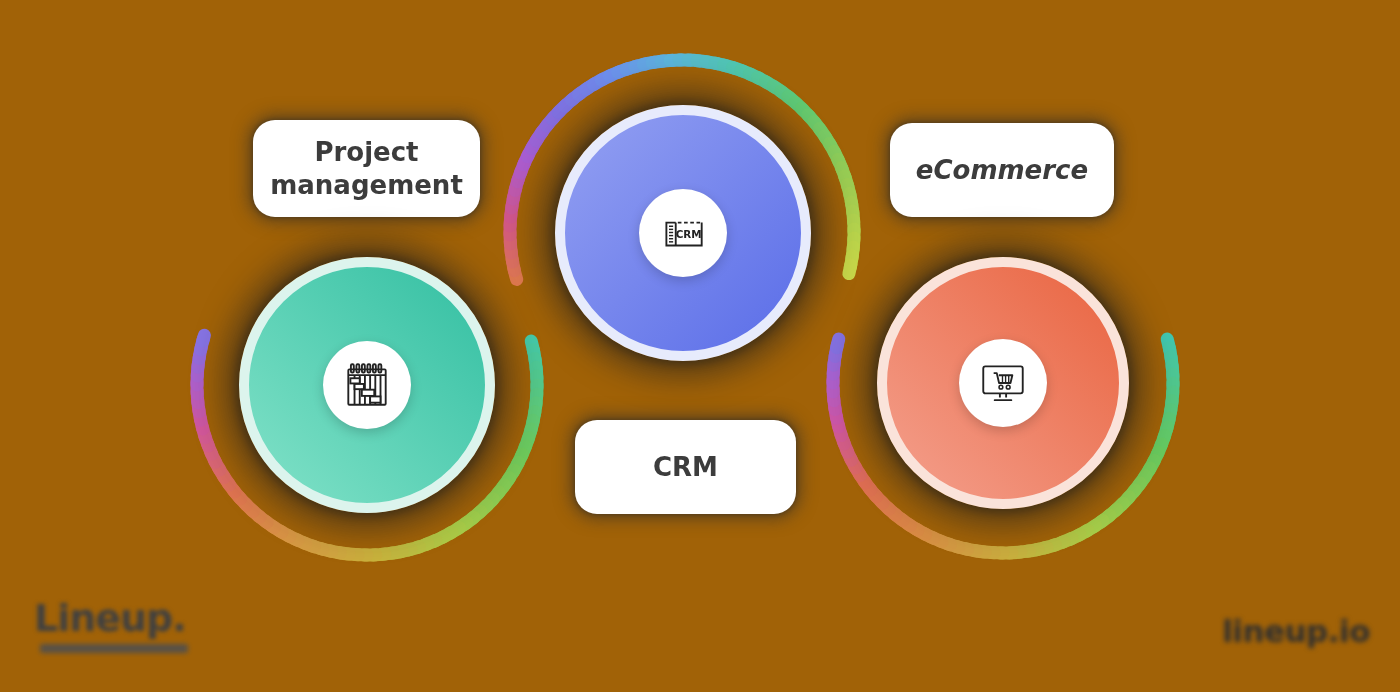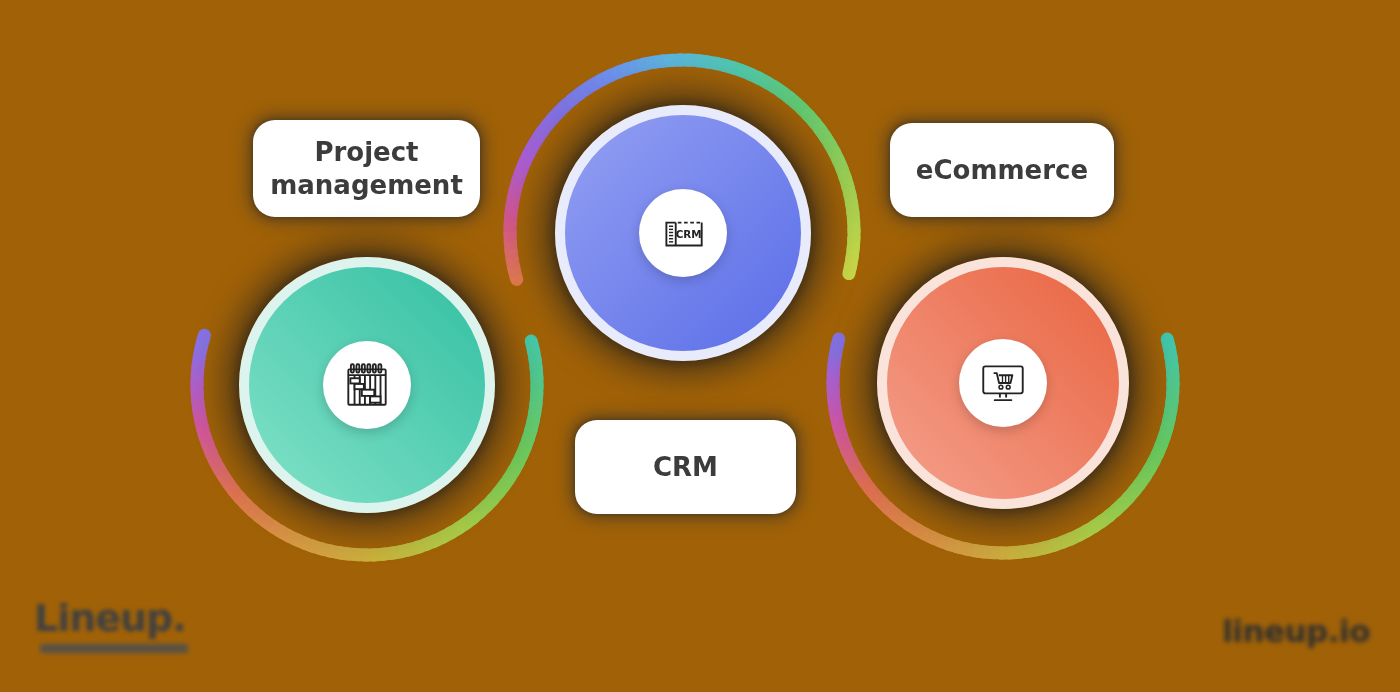--- a/index.html
+++ b/index.html
@@ -251,21 +251,21 @@
     </svg>
 
   <div class="label-card" style="left:253px;top:120px;width:227px;height:97px;">
     <span>Project management</span>
   </div>
 
   <div class="label-card" style="left:575px;top:420px;width:221px;height:94px;">
     <span>CRM</span>
   </div>
 
-  <div class="label-card" style="left:890px;top:123px;width:224px;height:94px;">
+  <div class="label-card" style="left:890px;top:123px;width:224px;height:94px;font-style:italic;">
     <span>eCommerce</span>
   </div>
 
   <div class="big-circle" style="left: 239px; top: 257px; width: 236px; height: 236px; border-width: 10px; background: linear-gradient(45deg, rgb(130, 226, 200), rgb(51, 191, 162)); border-color: rgb(220, 244, 237);">
     <div class="icon-badge">
       <svg width="54" height="54" viewBox="0 0 52 52">
         <g fill="none" stroke="#222" stroke-width="1.8">
           <rect x="8" y="11" width="36" height="34" rx="1"></rect>
           <rect x="10.5" y="6" width="2.8" height="8" rx="1.2"></rect>
           <rect x="15.8" y="6" width="2.8" height="8" rx="1.2"></rect>

